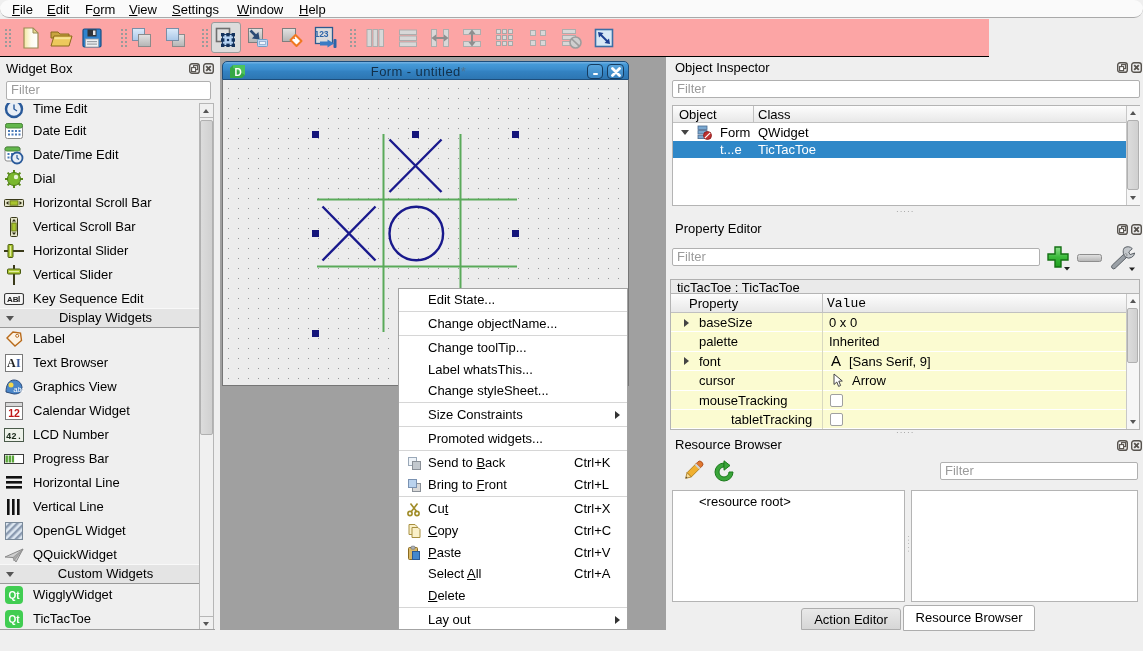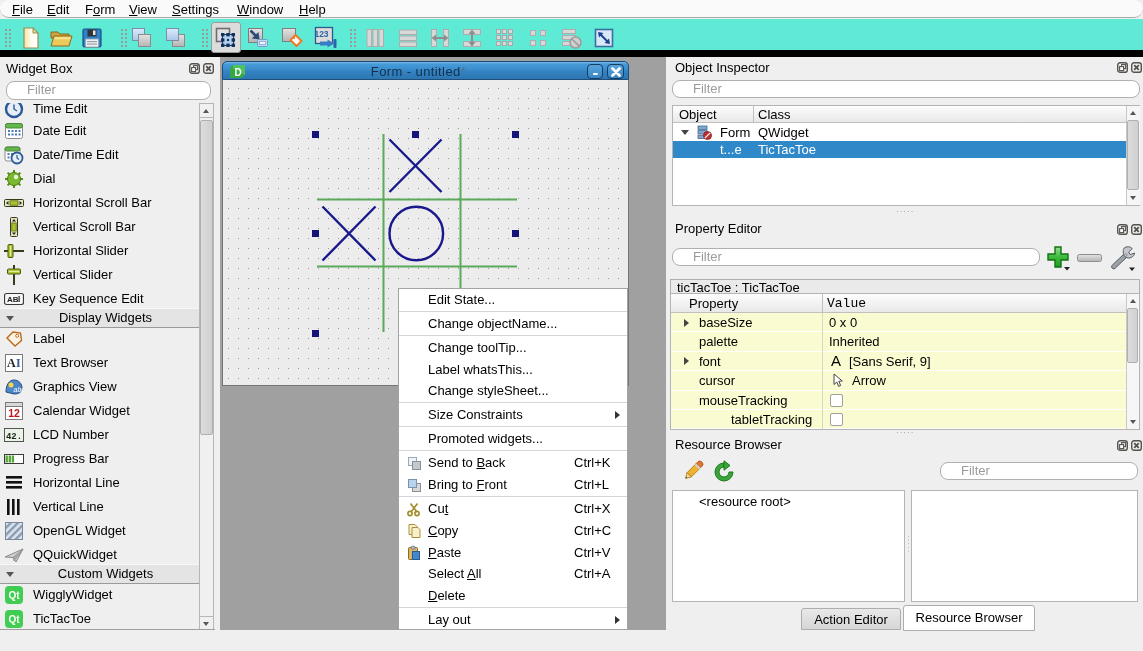--- a/index.html
+++ b/index.html
@@ -4,31 +4,31 @@
 <style>
 * { margin:0; padding:0; box-sizing:border-box; }
 html,body { width:1143px; height:651px; overflow:hidden; }
 body { font-family:"Liberation Sans", sans-serif; font-size:13px; color:#000; background:#efefef; position:relative; }
 
 
 #menubar { position:absolute; left:0; top:0; width:1143px; height:18px; background:#fafafa; border-bottom:1px solid #a9a9a9;border-radius:9px; }
 #menubar span { position:absolute; top:2px; font-size:13px; }
 
 
-#toolbar { position:absolute; left:0; top:19px; width:1143px; height:38px; background:#5eead4; border-bottom:7px solid #000000; }
+#toolbar { position:absolute; left:0; top:19px; width:989px; height:38px; background:#fca5a5; border-bottom:1px solid #000000; }
 .grip { position:absolute; top:9px; width:7px; height:20px;
   background-image:radial-gradient(#9a9a9a 1px, transparent 1.1px);
   background-size:4px 4px; background-position:0 0; }
 .tbi { position:absolute; top:7px; width:24px; height:24px; }
 #tb-edit { position:absolute; left:211px; top:3px; width:30px; height:31px; background:#dcdcdc; border:1px solid #9a9a9a; border-radius:3px; }
 #tb-edit svg { position:absolute; left:2px; top:3px; }
 
 
 .docktitle { position:absolute; font-size:13px; color:#000; }
-.filter { position:absolute; background:#fff; border:1px solid #b0b0b0; border-radius:8px; color:#9b9b9b; font-size:13px; line-height:16px; padding-left:20px; }
+.filter { position:absolute; background:#fff; border:1px solid #b0b0b0; border-radius:2px; color:#9b9b9b; font-size:13px; line-height:16px; padding-left:4px; }
 
 
 #leftdock { position:absolute; left:0; top:57px; width:220px; height:573px; background:#efefef; }
 #wlist { position:absolute; left:0; top:46px; width:199px; height:527px; overflow:hidden; }
 .witem { position:absolute; left:0; width:199px; height:24px; }
 .witem svg { position:absolute; left:4px; top:2px; }
 .witem .wtxt { position:absolute; left:33px; top:4px; }
 .whead { position:absolute; left:0; width:199px; height:20px; background:#e4e4e4; border-top:1px solid #f8f8f8; border-bottom:1px solid #9a9a9a; text-align:center; line-height:18px; text-indent:12px; }
 .whead .tri { position:absolute; left:6px; top:7px; width:0; height:0; border-left:4px solid transparent; border-right:4px solid transparent; border-top:5px solid #555; }
 

